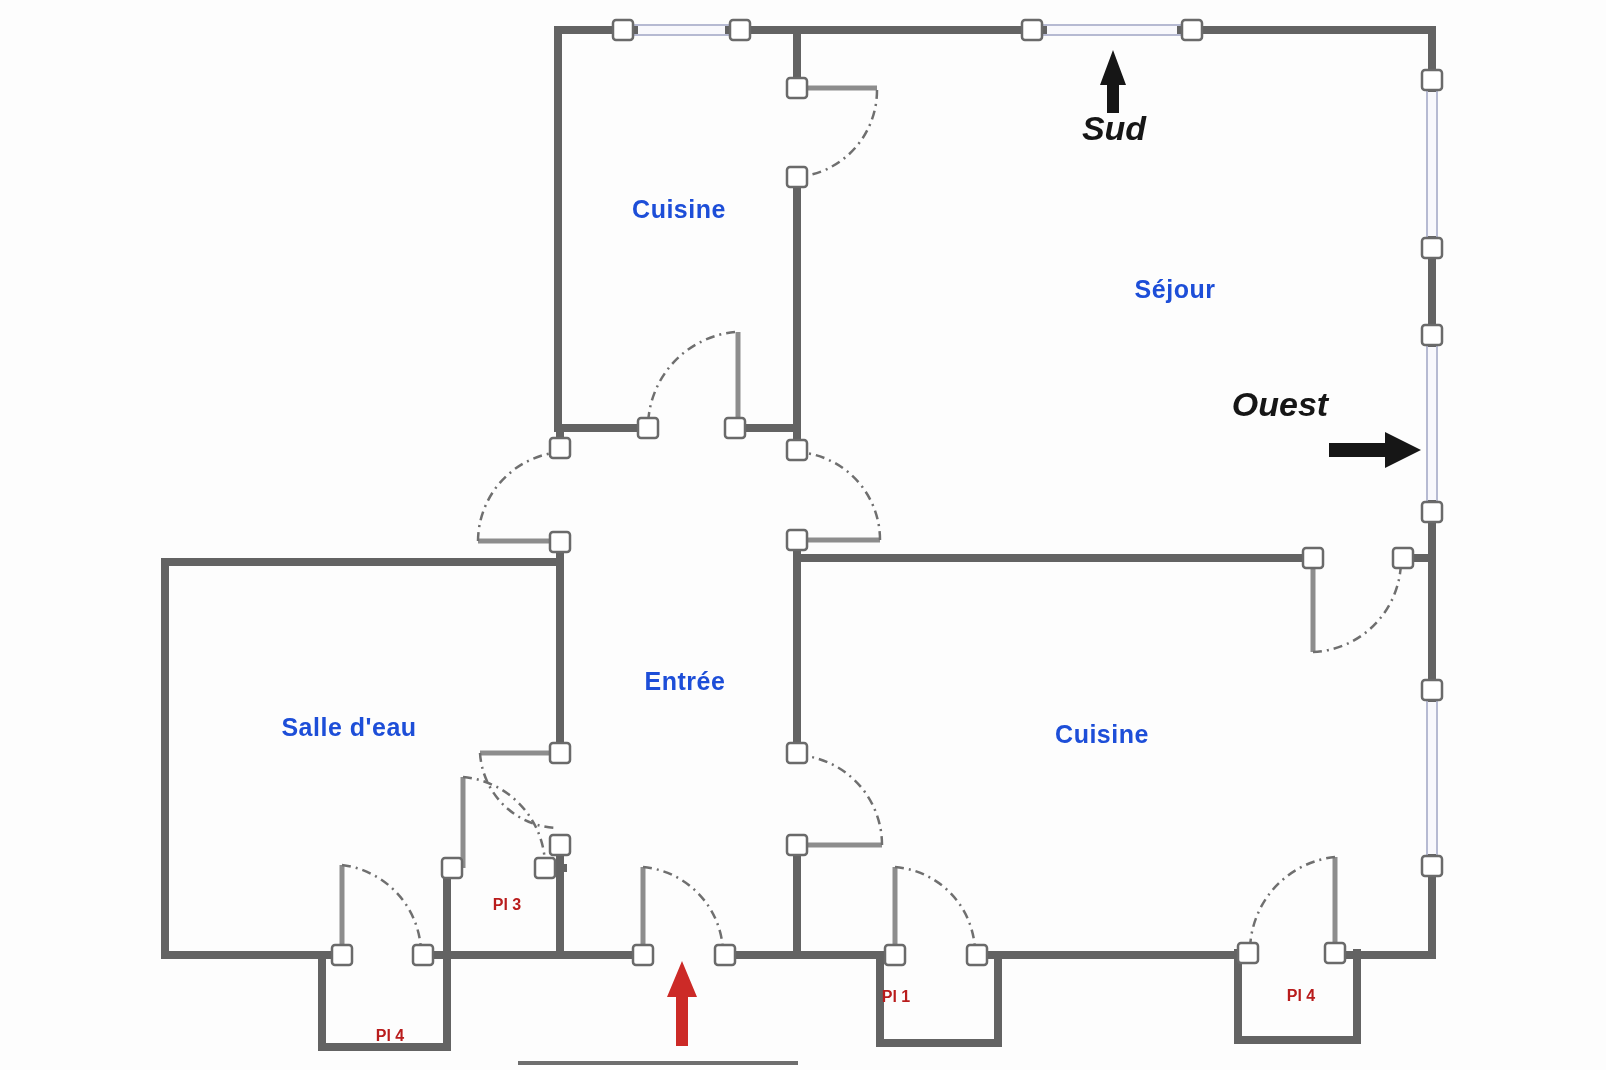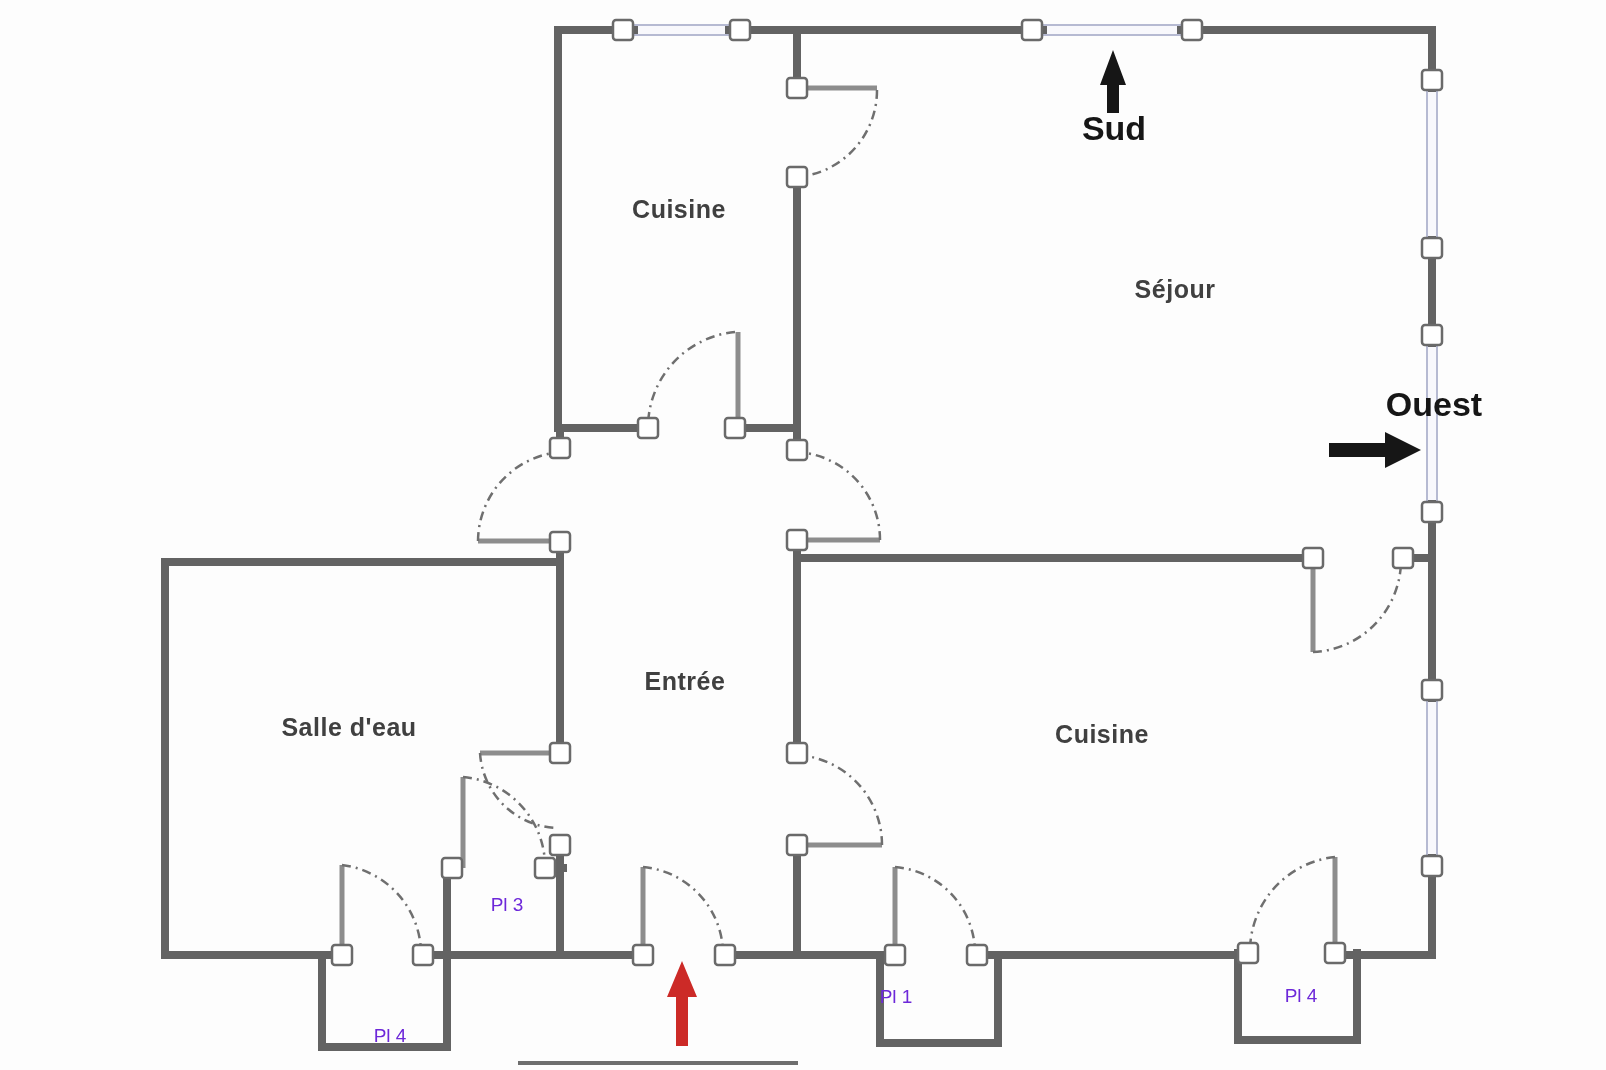--- a/index.html
+++ b/index.html
@@ -9,39 +9,40 @@
     background:#fdfdfd;
     font-family:"Liberation Sans", sans-serif;
     overflow:hidden;
   }
   #plan-svg{position:absolute;left:0;top:0;}
   .room-label{
     position:absolute;
     transform:translate(-50%,-50%);
     font-weight:bold;
     font-size:25px;
-    color:#404040;
+    color:#1d4ed8;
     letter-spacing:0.5px;
     white-space:nowrap;
   }
   .closet-label{
     position:absolute;
     transform:translate(-50%,-50%);
-    font-weight:normal;
-    font-size:19px;
-    color:#6d28d9;
+    font-weight:bold;
+    font-size:16px;
+    color:#b91c1c;
     white-space:nowrap;
   }
   .compass-label{
     position:absolute;
     transform:translate(-50%,-50%);
     font-weight:bold;
     font-size:34px;
     color:#161616;
     white-space:nowrap;
+    font-style:italic;
   }
 </style>
 </head>
 <body>
 
 <div id="stage">
 
   <svg id="plan-svg" width="1606" height="1070" viewBox="0 0 1606 1070">
 
     <g id="layer-windows">
@@ -166,14 +167,14 @@
   <div class="room-label" style="left:349px;top:727px">Salle d'eau</div>
   <div class="room-label" style="left:685px;top:681px">Entrée</div>
   <div class="room-label" style="left:1102px;top:734px">Cuisine</div>
 
   <div class="closet-label" style="left:896px;top:997px">Pl 1</div>
   <div class="closet-label" style="left:1301px;top:996px">Pl 4</div>
   <div class="closet-label" style="left:507px;top:905px">Pl 3</div>
   <div class="closet-label" style="left:390px;top:1036px">Pl 4</div>
 
   <div class="compass-label" style="left:1114px;top:128px">Sud</div>
-  <div class="compass-label" style="left:1434px;top:404px">Ouest</div>
+  <div class="compass-label" style="left:1280px;top:404px">Ouest</div>
 </div>
 
 </body></html>

